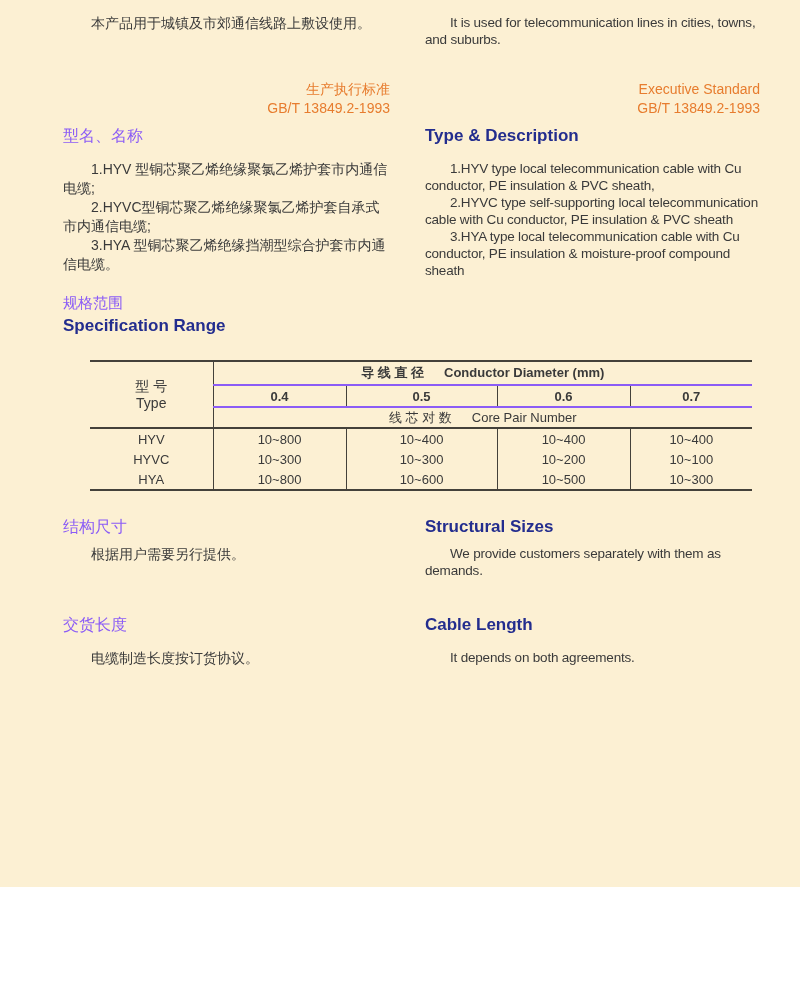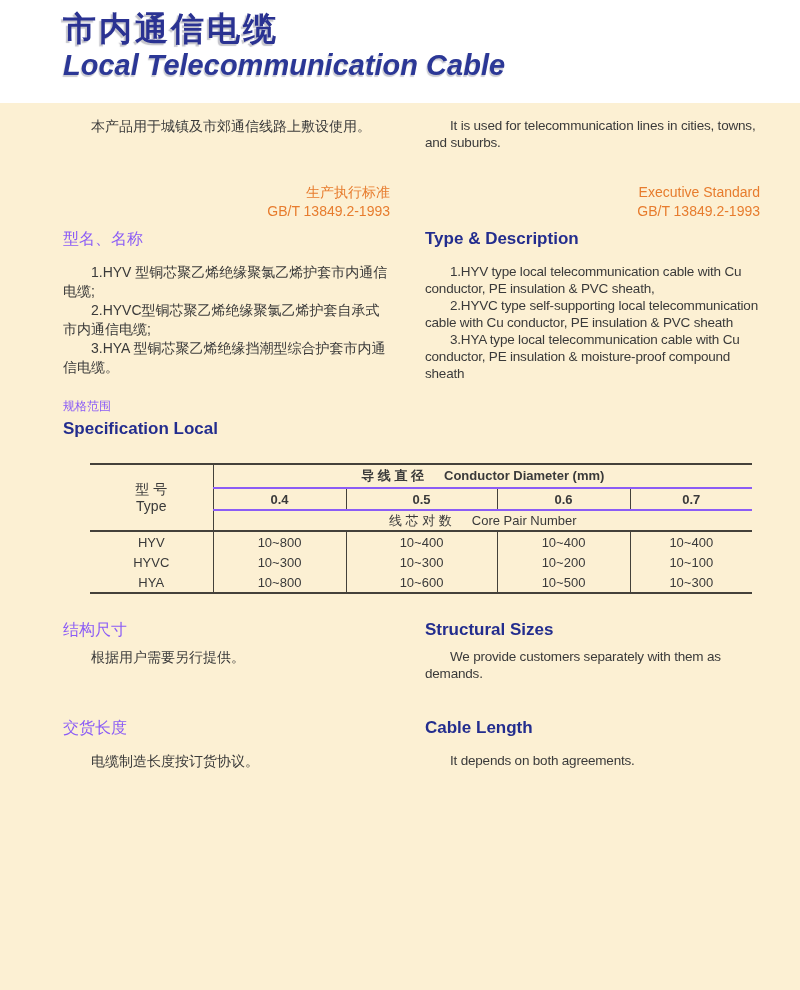--- a/index.html
+++ b/index.html
@@ -32,21 +32,21 @@
   .std-block { font-size:14px; line-height:19px; color:#e77c2e; }
   .std-left  { margin-left:23px; }
   .std-right { margin-left:25px; }
   .head-row { margin-top:8px; }
   .sec-head-zh { margin:0; font-size:16px; font-weight:normal; color:#8b5cf6; line-height:20px; }
   .sec-head-en { margin:0; font-size:17px; font-weight:bold; color:#232d8e; line-height:20px; }
   .body-row { margin-top:14px; }
   .zh-items p { margin:0; }
   .en-items p { margin:0; }
   .spec-head { margin-top:14px; }
-  .spec-head .sec-head-zh { font-size:12px; }
+  .spec-head .sec-head-zh { font-size:15px; }
   .spec-head .sec-head-en { margin-top:3px; }
   
   .spec-table {
     margin:24px 0 0 27px; width:662px; border-collapse:collapse; table-layout:fixed;
     font-size:13px; color:#3a3a3a;
     border-top:2px solid #44413a; border-bottom:2px solid #44413a;
   }
   .spec-table td { padding:0; text-align:center; vertical-align:middle; }
   .vline { border-left:1px solid #44413a; }
   .hr1   { border-bottom:2px solid #8b5cf6;font-weight:bold; }
@@ -61,24 +61,20 @@
   .structural-head { margin-top:26px; }
   .structural-body { margin-top:8px; }
   .length-head { margin-top:36px; }
   .length-body { margin-top:14px; }
 </style>
 </head>
 <body>
 
 <div class="page">
 
-  <header class="masthead">
-    <h1 class="title-zh">市内通信电缆</h1>
-    <h2 class="title-en">Local Telecommunication Cable</h2>
-  </header>
 
   <div class="content">
 
     <div class="row">
       <p class="zh-body-text indent-zh">本产品用于城镇及市郊通信线路上敷设使用。</p>
       <p class="en-body-text indent-en">It is used for telecommunication lines in cities, towns, and suburbs.</p>
     </div>
 
     <div class="row standard-row">
       <div class="std-block std-left">
@@ -104,21 +100,21 @@
       </div>
       <div class="en-items en-body-text">
         <p class="indent-en">1.HYV type local telecommunication cable with Cu conductor, PE insulation &amp; PVC sheath,</p>
         <p class="indent-en">2.HYVC type self-supporting local telecommunication cable with Cu conductor, PE insulation &amp; PVC sheath</p>
         <p class="indent-en">3.HYA type local telecommunication cable with Cu conductor, PE insulation &amp; moisture-proof compound sheath</p>
       </div>
     </div>
 
     <div class="spec-head">
       <h3 class="sec-head-zh">规格范围</h3>
-      <h3 class="sec-head-en">Specification Local</h3>
+      <h3 class="sec-head-en">Specification Range</h3>
     </div>
 
     <table class="spec-table">
       <colgroup>
         <col style="width:123px">
           <col style="width:133px">
           <col style="width:151px">
           <col style="width:133px">
           <col style="width:122px">
       </colgroup>

